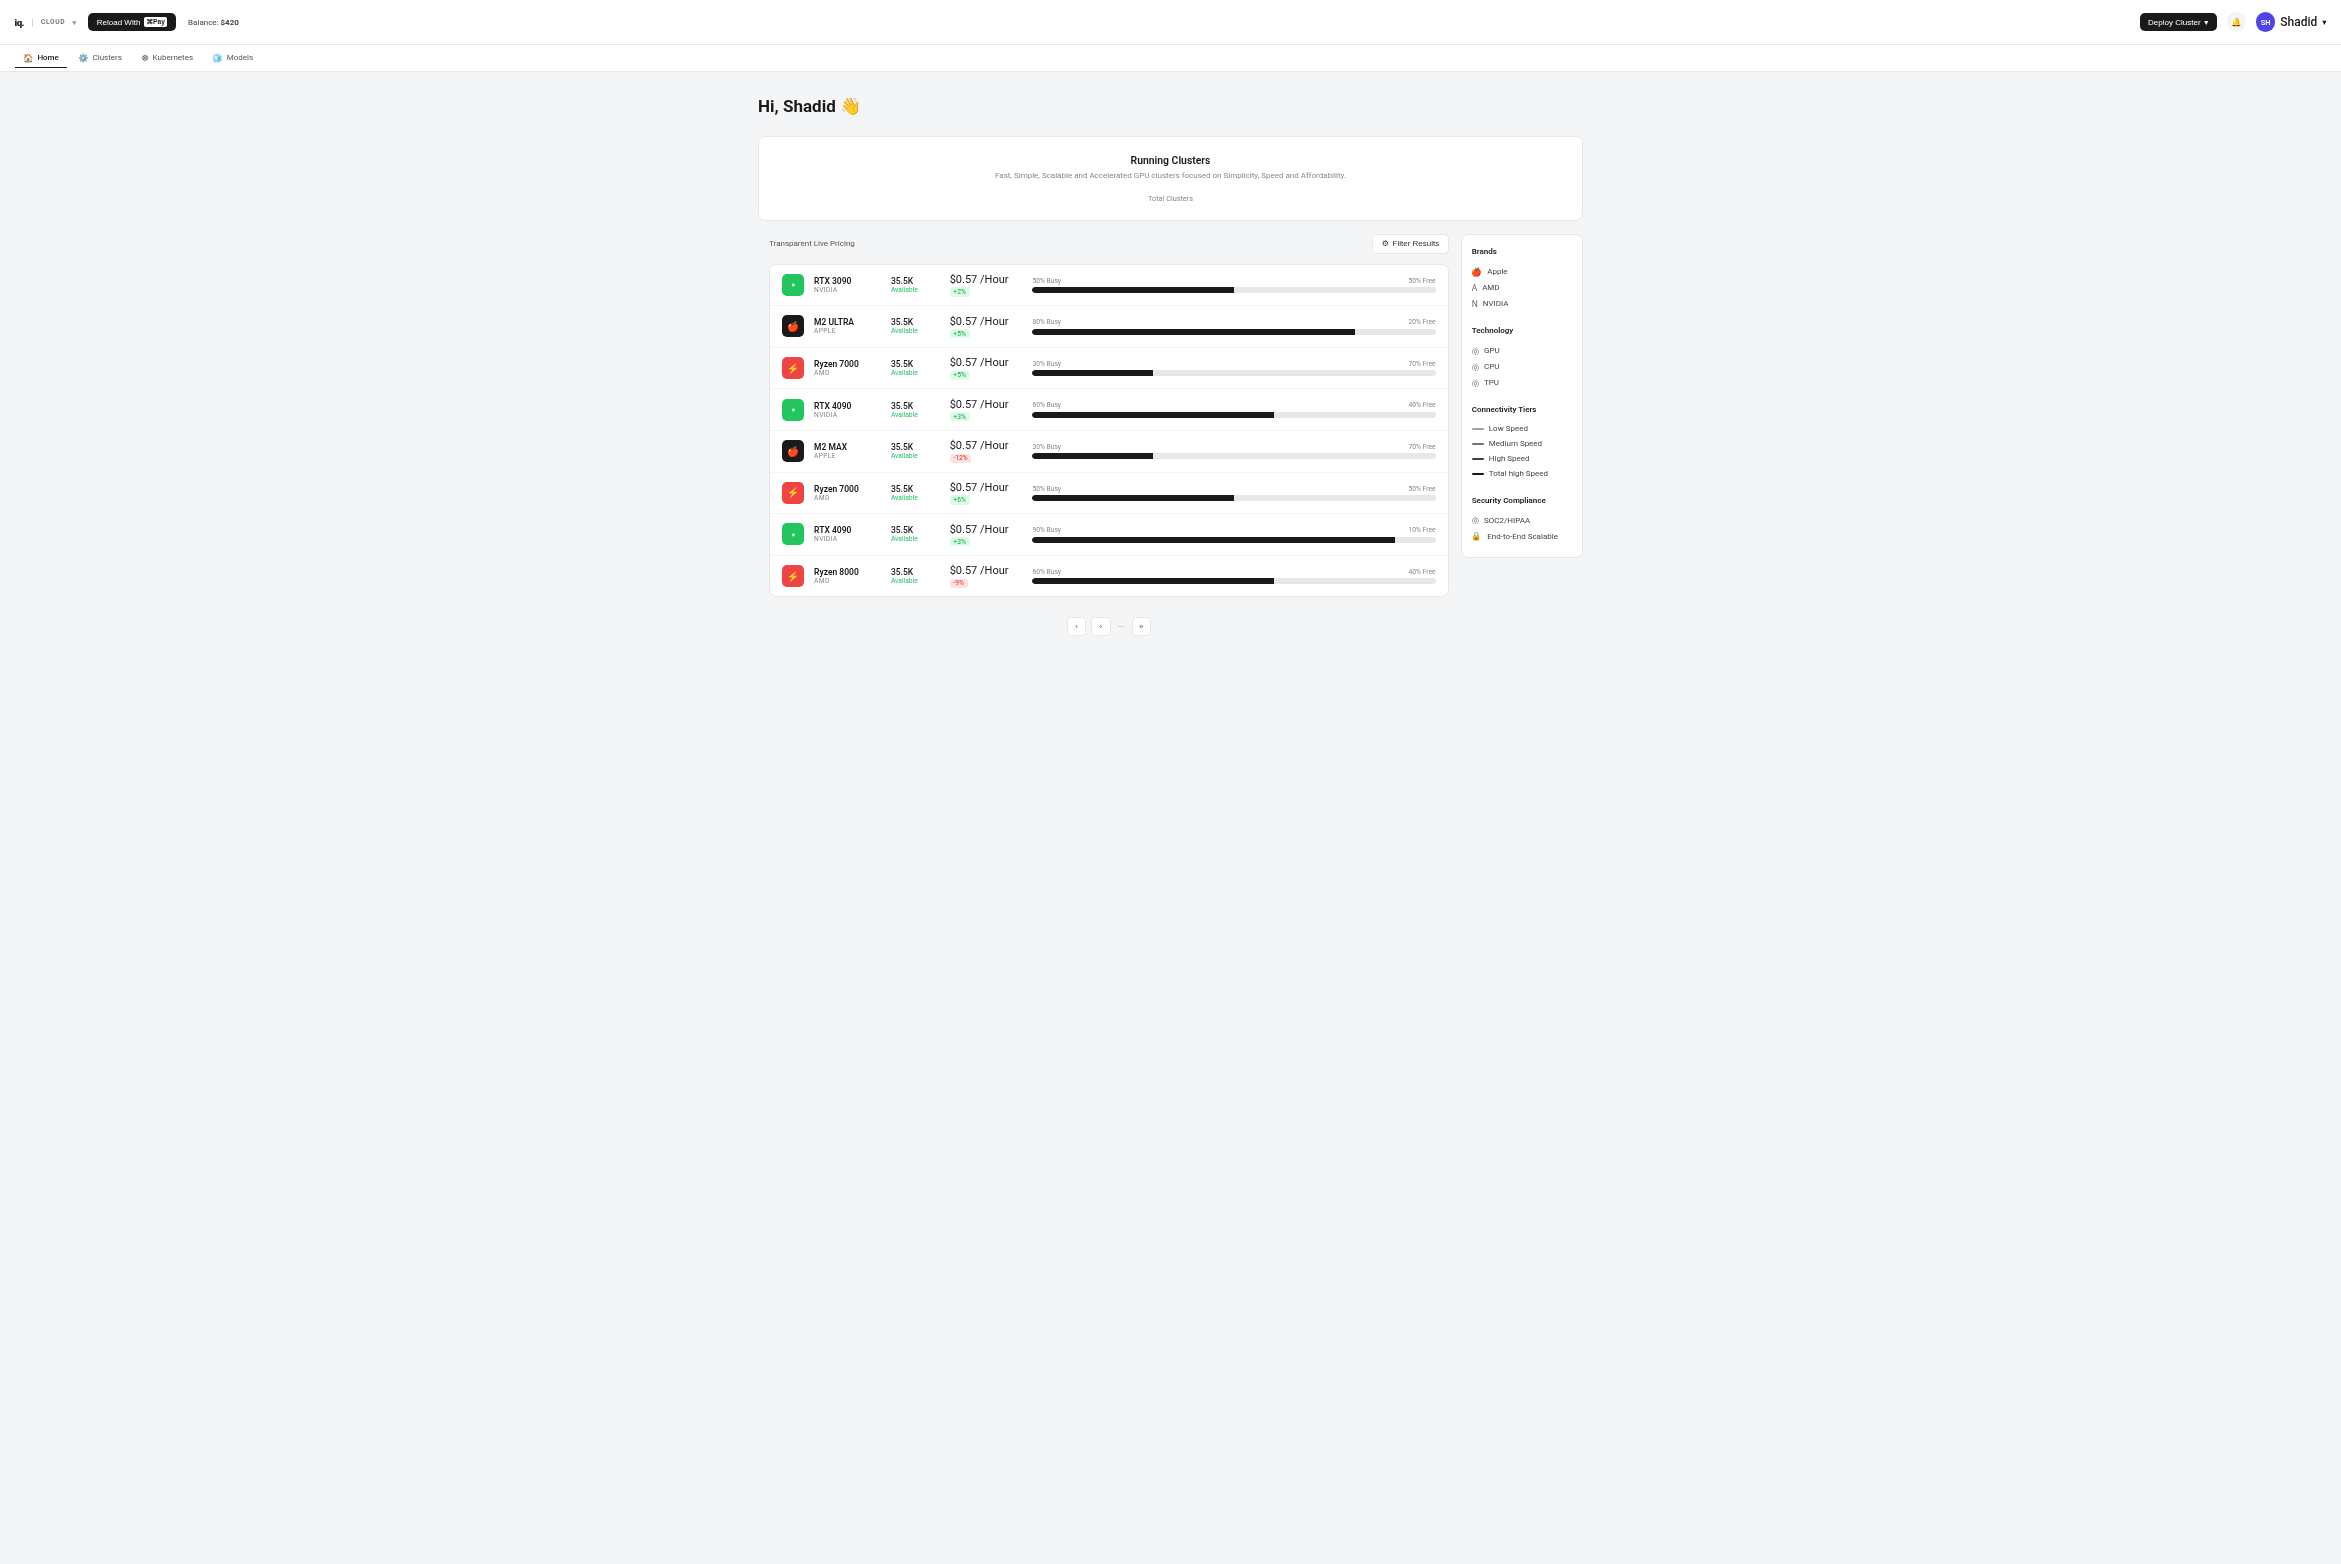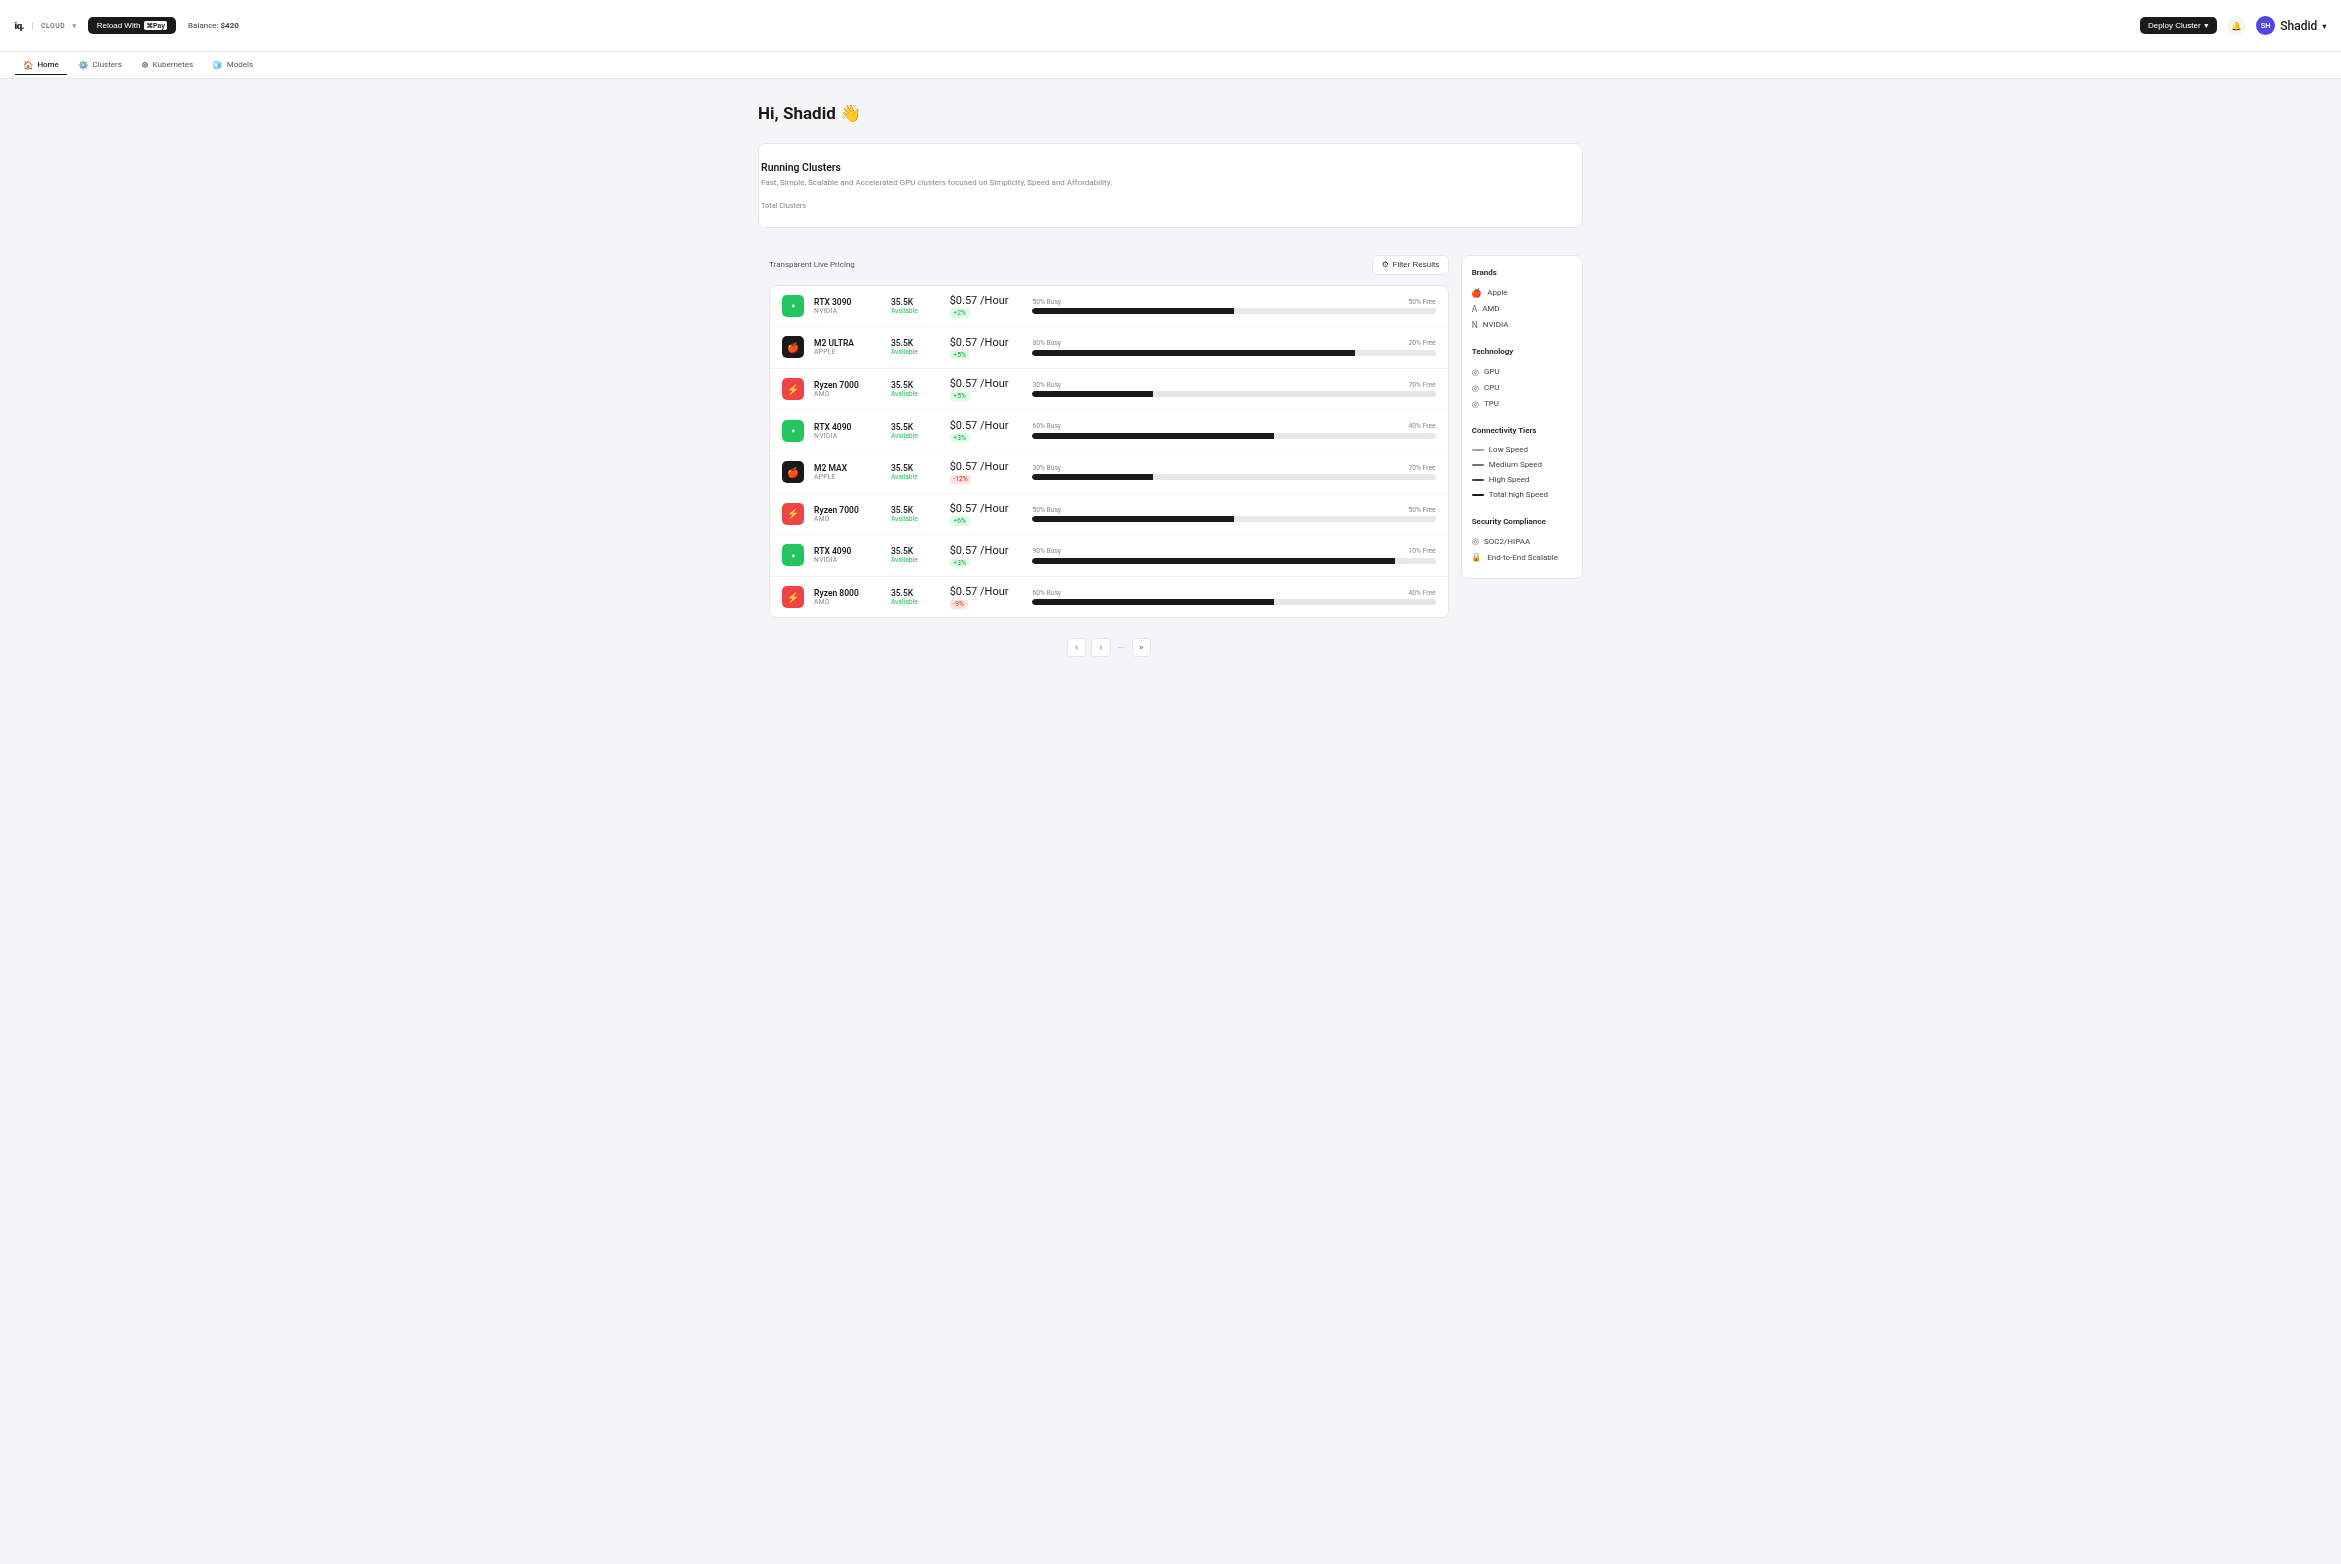--- a/index.html
+++ b/index.html
@@ -5,21 +5,21 @@
     * { box-sizing: border-box; margin: 0; padding: 0; }
     body { font-family: -apple-system, BlinkMacSystemFont, 'Segoe UI', Roboto, sans-serif; background: #f4f5f7; color: #1a1a1a; font-size: 8.5px; }
 
     
     .header {
       background: #fff;
       border-bottom: 0.6px solid #e5e7eb;
       display: flex;
       align-items: center;
       padding: 0 14.6px;
-      height: 52px;
+      height: 45px;
       gap: 12.2px;
     }
     .logo {
       display: flex;
       align-items: center;
       gap: 4.9px;
       font-weight: 700;
       font-size: 9.8px;
       color: #1a1a1a;
     }
@@ -143,21 +143,22 @@
       margin-bottom: 19.5px;
       color: #1a1a1a;
     }
 
     
     .clusters-card {
       background: #fff;
       border: 0.6px solid #e5e7eb;
       border-radius: 7.3px;
       padding: 17px 2px;
-      margin-bottom: 27px;
+      margin-bottom: 13px;
+      text-align: center;
     }
     .clusters-card-title { font-size: 10.4px; font-weight: 600; margin-bottom: 3.7px; }
     .clusters-card-sub { font-size: 8px; color: #888; margin-bottom: 14.6px; }
     .clusters-count { font-size: 22px; font-weight: 700; line-height: 1; }
     .clusters-label { font-size: 7.3px; color: #888; margin-top: 2.4px; }
 
     
     .pricing-section {
       display: flex;
       gap: 12.2px;

